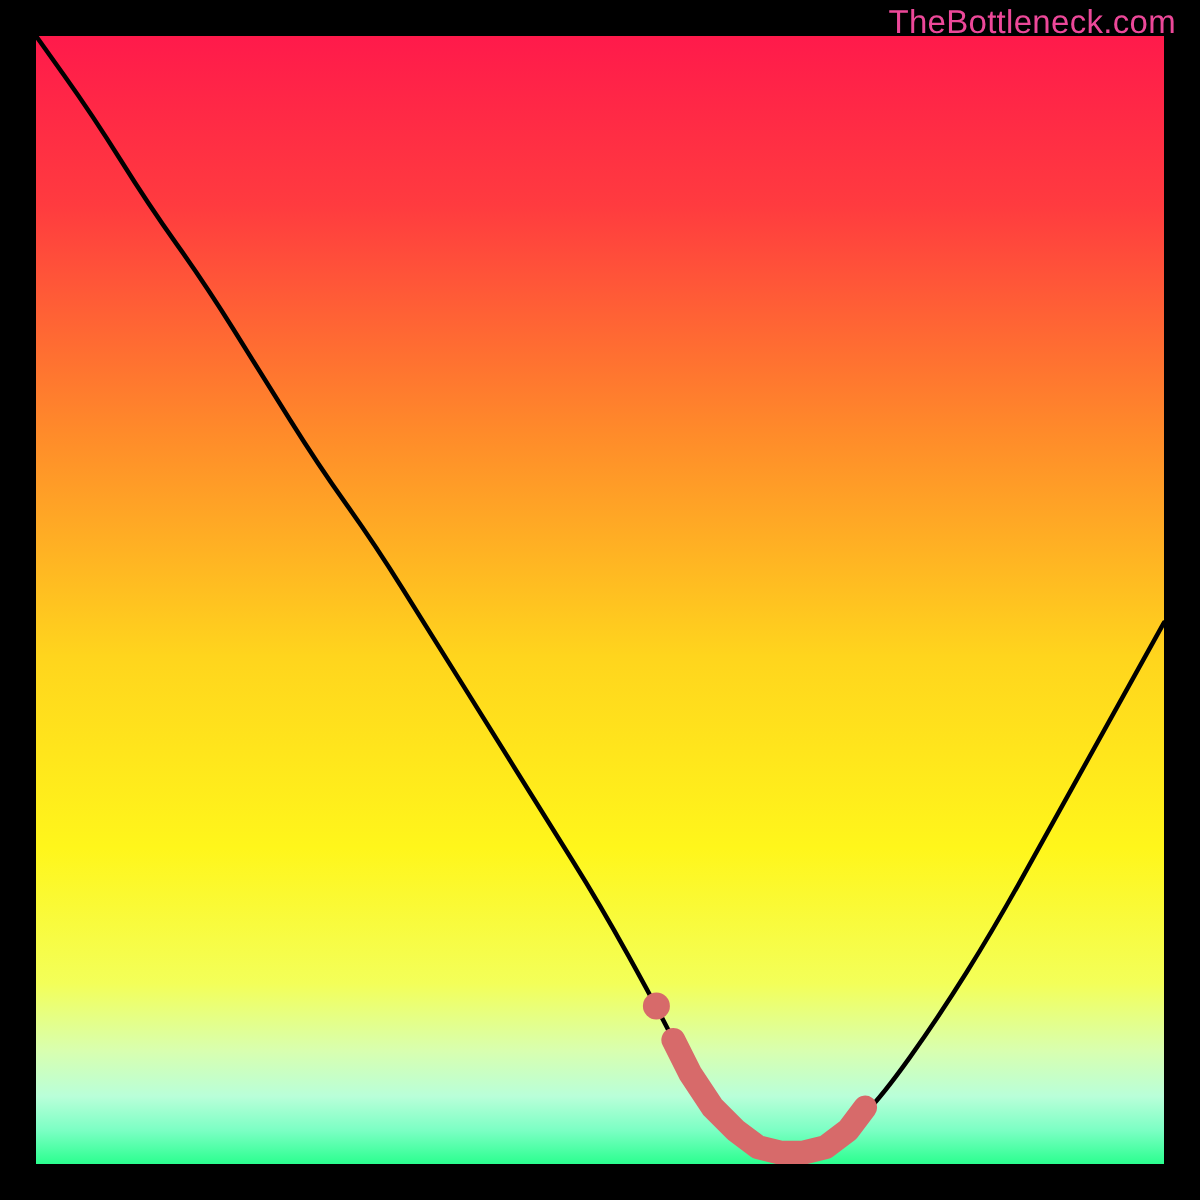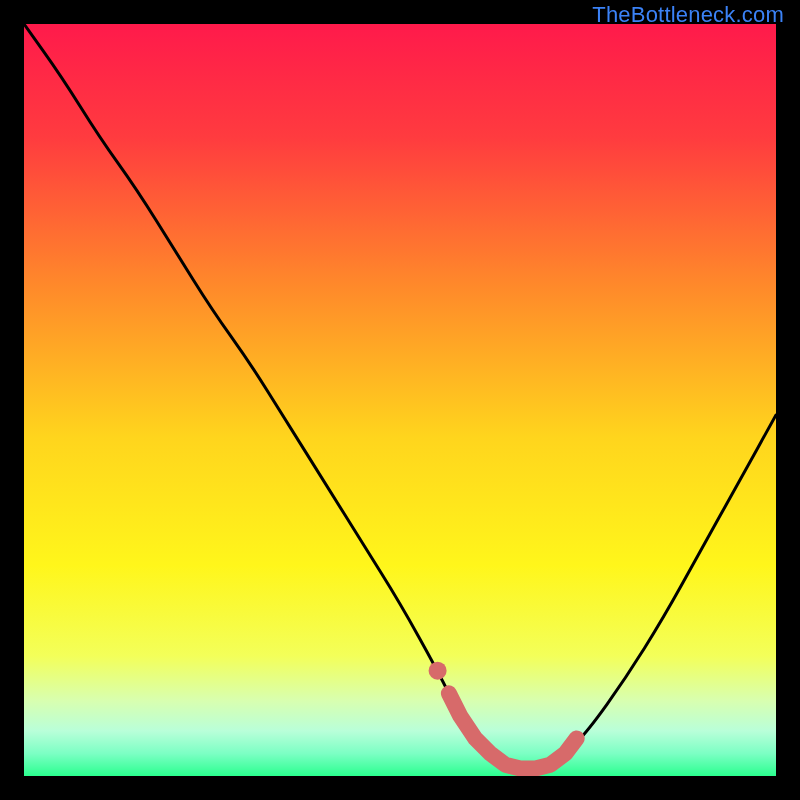--- a/index.html
+++ b/index.html
@@ -15,21 +15,21 @@
     left: 24px; top: 24px;
     width: 752px; height: 752px;
     overflow: hidden;
   }
   .plot-area svg { display: block; }
   .watermark {
     position: absolute;
     top: 2px; right: 16px;
     font-family: Arial, Helvetica, sans-serif;
     font-size: 22px;
-    color: #3b82f6;
+    color: #ec4899;
     letter-spacing: 0.2px;
     text-align: center;
   }
 </style>
 </head>
 <body>
 
 <div class="frame">
 
   <div class="plot-area">

